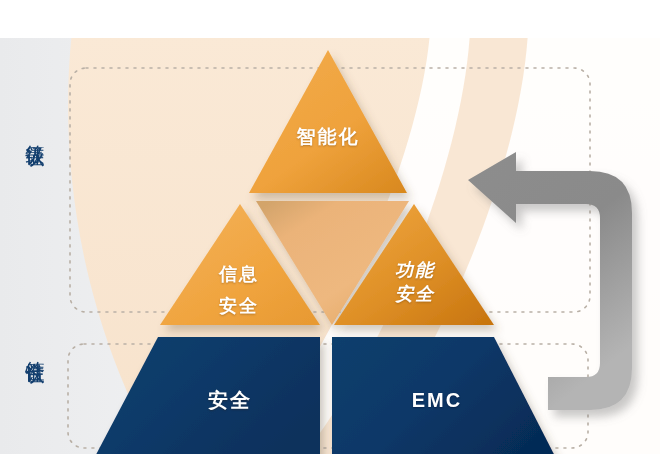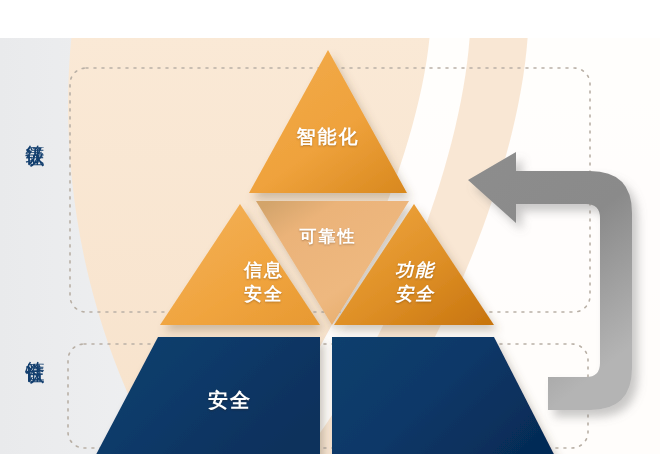--- a/index.html
+++ b/index.html
@@ -45,21 +45,21 @@
     color: #ffffff;
     font-weight: bold;
     text-align: center;
     white-space: pre-line;
     user-select: none;
     letter-spacing: 2px;
     text-shadow: 0 1px 2px rgba(60,30,0,0.30);
   }
   #t-smart      { left: 268px; top: 88px;  width: 120px; font-size: 19px; line-height: 22px; }
   #t-reliable   { left: 273px; top: 189px; width: 110px; font-size: 17px; line-height: 20px; }
-  #t-infosec    { left: 194px; top: 220px; width: 90px;  font-size: 18px; line-height: 24px; text-align: right; }
+  #t-infosec    { left: 194px; top: 220px; width: 90px;  font-size: 18px; line-height: 32px; }
   #t-funcsafe   { left: 370px; top: 220px; width: 90px;  font-size: 18px; line-height: 24px; font-style: italic; }
   #t-safety     { left: 175px; top: 350px; width: 110px; font-size: 20px; line-height: 24px; }
   #t-emc        { left: 382px; top: 350px; width: 110px; font-size: 20px; line-height: 24px;
                   letter-spacing: 2px; text-shadow: 0 1px 2px rgba(0,10,40,0.45); }
 </style>
 </head>
 <body>
 
 <div id="stage">
 
@@ -183,24 +183,24 @@
       <path d="M 332,299 L 494,299 L 560,428 L 332,428 Z" fill="url(#gBl2)" stroke="none" stroke-linejoin="round"></path>
     </g>
   </svg>
 
   <div class="lbl" id="label-grade">等级认证</div>
 
   <div class="lbl" id="label-compliance">符合性认证</div>
 
   <div class="shape-text" id="t-smart">智能化</div>
 
-  <div class="shape-text" id="t-reliable">可靠性</div>
 
   <div class="shape-text" id="t-infosec">信息
 安全</div>
 
   <div class="shape-text" id="t-funcsafe">功能
 安全</div>
 
   <div class="shape-text" id="t-safety">安全</div>
 
+  <div class="shape-text" id="t-emc">EMC</div>
 
 </div>
 
 </body></html>

